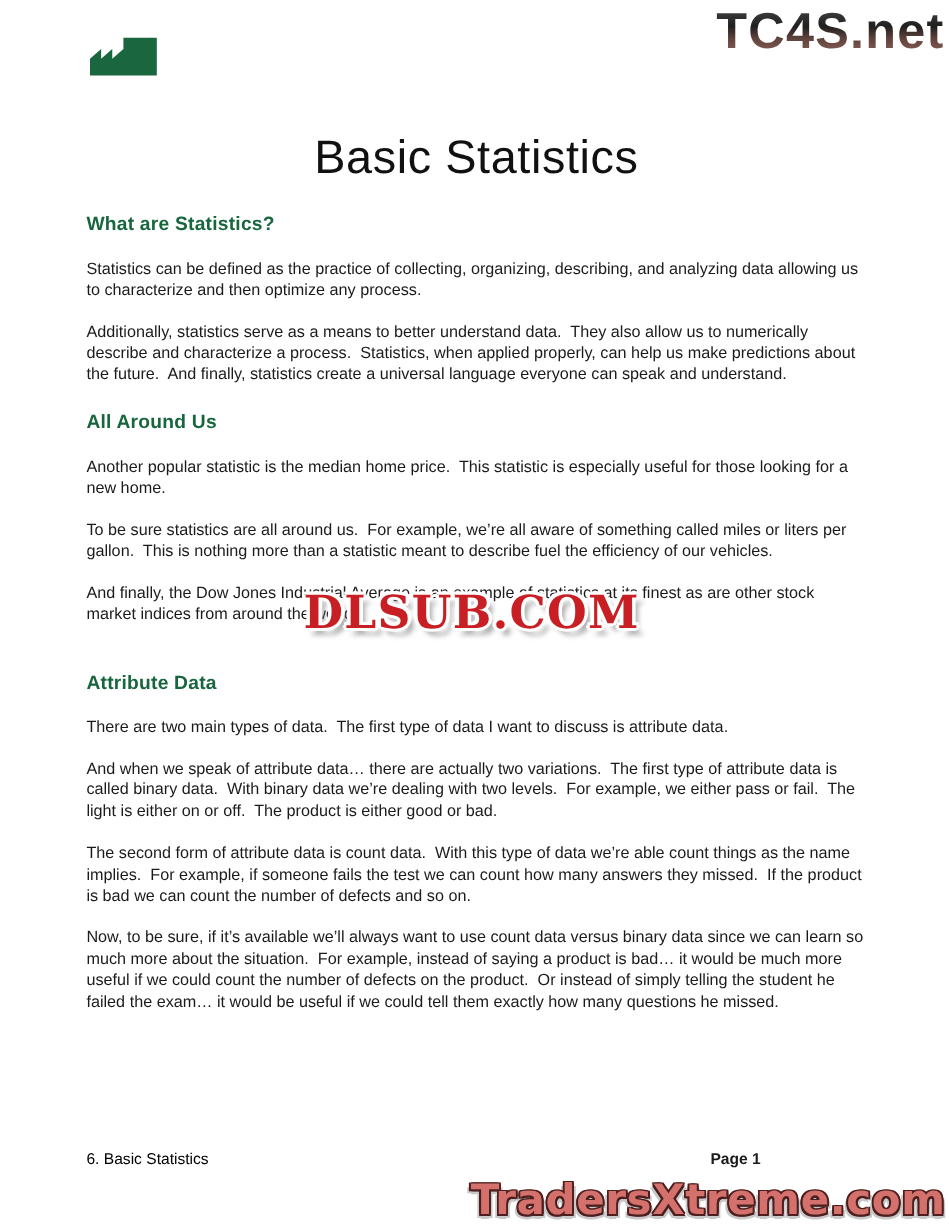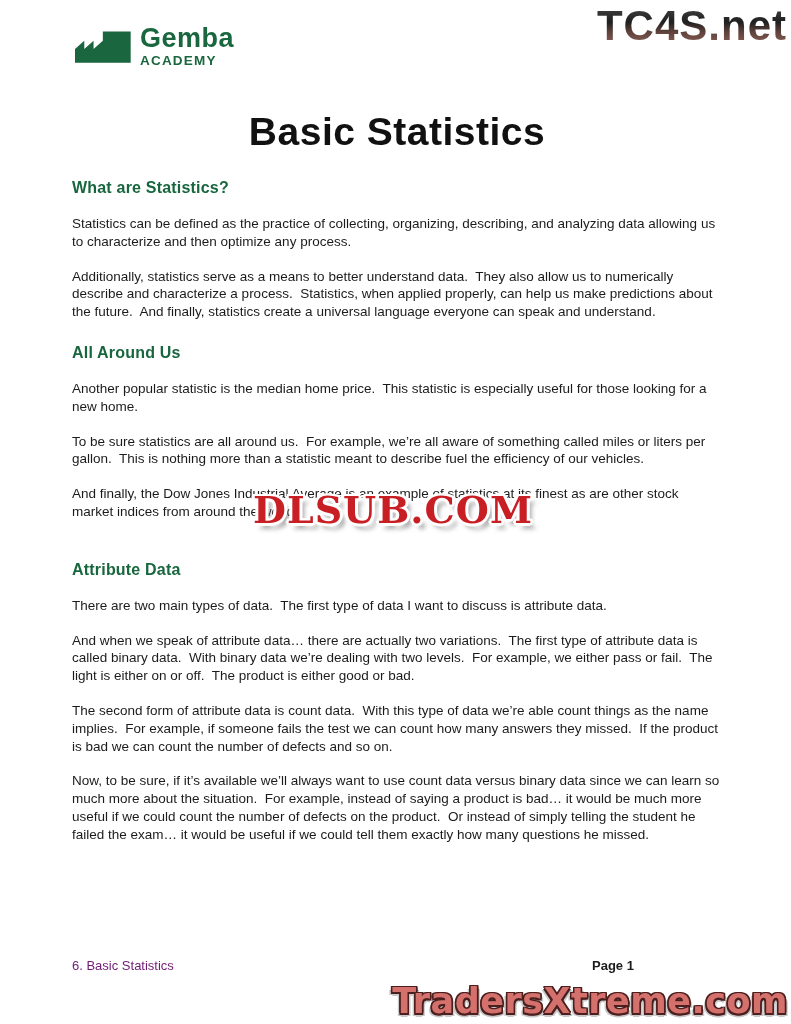--- a/index.html
+++ b/index.html
@@ -56,52 +56,48 @@
       0 -1.5px 0 #4c1f1e, 0 1.5px 0 #4c1f1e,
       -1.5px 0 0 #4c1f1e, 1.5px 0 0 #4c1f1e,
       -3px 3px 0 #c9c9c9, 3px 3px 0 #c9c9c9, 0 4px 0 #c9c9c9;
   }
 
   
   .content {
     position: absolute; top: 110px; left: 72px; width: 650px;
   }
   h1.doc-title {
-    font-size: 39px; font-weight: bold; text-align: center;
+    font-size: 39px; font-weight: normal; text-align: center;
     color: #111; letter-spacing: 0.5px; margin-bottom: 25px;
   }
   h2.sec-heading {
     font-size: 16px; font-weight: bold; color: #17663e;
     margin: 23px 0 18px 0; letter-spacing: 0.2px;
   }
   h2.sec-heading.gap-lg { margin-top: 40px; }
   p.body-para {
     font-size: 13.5px; line-height: 17.8px; margin: 0 0 17px 0;
     white-space: pre-wrap; color: #1b1b1b;
   }
   p.body-para b { font-weight: normal; }
 
   
-  .footer-left  { position: absolute; top: 958px; left: 72px;  font-size: 13px; color: #701a75; }
+  .footer-left  { position: absolute; top: 958px; left: 72px;  font-size: 13px; color: #000000; }
   .footer-right { position: absolute; top: 958px; left: 592px; font-size: 13px; color: #1b1b1b; font-weight: bold; }
 </style>
 </head>
 <body>
 
 <div class="page">
 
   <div class="logo">
     <span>
       <svg width="58" height="44" viewBox="0 0 100 58" aria-hidden="true">
         <polygon fill="#1a673f" points="0,58 0,34 16,20 16,34 32,20 32,34 48,20 48,4 96,4 96,58"></polygon>
       </svg>
-    </span>
-    <span class="logo-text">
-      <span class="logo-name">Gemba</span>
-      <span class="logo-sub">ACADEMY</span>
     </span>
   </div>
 
   <div class="wm-top-right">TC4S.net</div>
 
   <main class="content">
     <h1 class="doc-title">Basic Statistics</h1>
 
     <h2 class="sec-heading">What are Statistics?</h2>
     <p class="body-para">Statistics can be defined as the practice of collecting, organizing, describing, and analyzing data allowing us to characterize and then optimize any process.</p>

